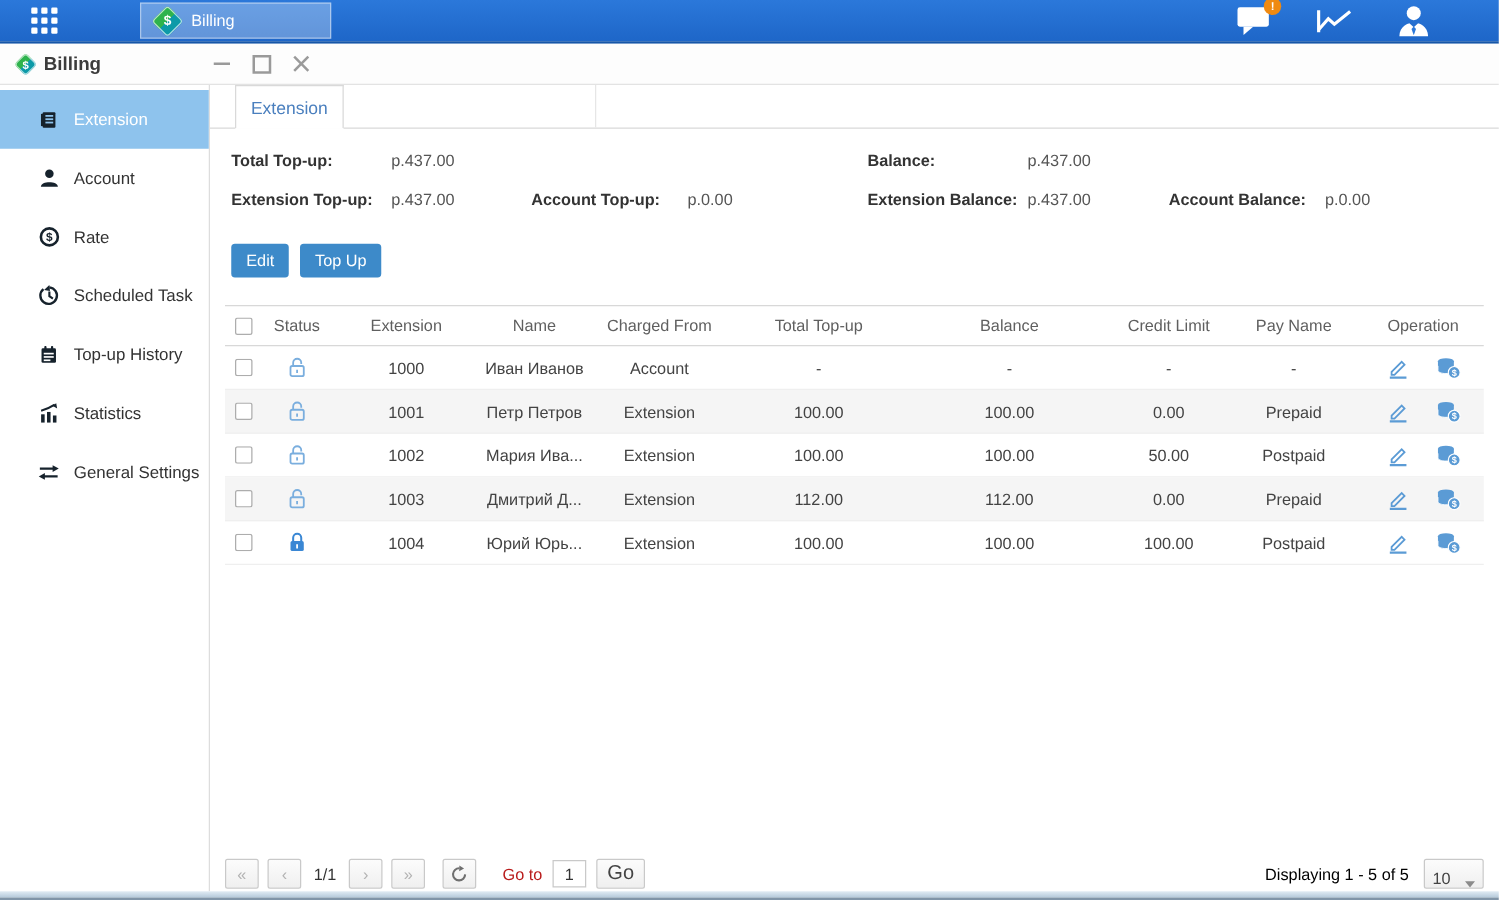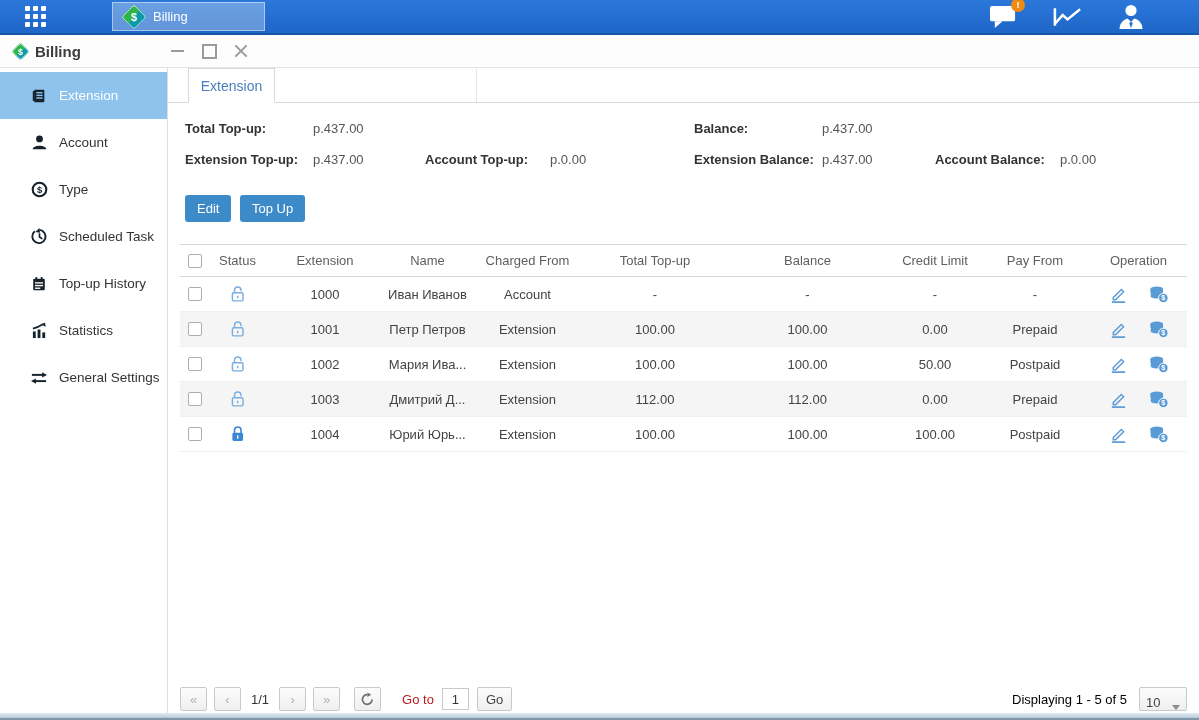--- a/index.html
+++ b/index.html
@@ -88,21 +88,21 @@
 
   
   #pager { position:absolute; left:12px; top:617px; width:1007px; height:28px; display:flex; align-items:center; }
   .pbtn { width:27px; height:24px; background:linear-gradient(#fcfcfc,#efefef); border:1px solid #c9c9c9; border-radius:2px;
     color:#b3b3b3; font-size:13px; display:flex; align-items:center; justify-content:center; margin-right:7px; cursor:pointer; }
   .pinfo { font-size:13px; color:#333; margin:0 10px 0 3px; }
   .ptext { font-size:13px; color:#b91c1c; margin:0 8px 0 14px; }
   .goto-input { width:27px; height:22px; border:1px solid #c9c9c9; font-size:13px; text-align:center; color:#333;
     font-family:"Liberation Sans",sans-serif; margin-right:8px; }
   .go-btn { height:24px; padding:0 8px; background:linear-gradient(#fcfcfc,#efefef); border:1px solid #c9c9c9;
-    border-radius:2px; font-size:13px; color:#444; font-family:"Liberation Sans",sans-serif; cursor:pointer; }
+    border-radius:2px; font-size:16px; color:#444; font-family:"Liberation Sans",sans-serif; cursor:pointer; }
   .pager-right { margin-left:auto; display:flex; align-items:center; gap:12px; }
   .displaying { font-size:13px; color:#000000; }
   .page-size { width:48px; height:24px; background:linear-gradient(#fcfcfc,#efefef); border:1px solid #c9c9c9;
     border-radius:2px; display:flex; align-items:flex-end; padding:0 6px; cursor:pointer; }
   .page-size .v { font-size:13px; color:#444; flex:1; }
   .page-size .tri { width:0; height:0; border-left:4px solid transparent; border-right:4px solid transparent; border-top:5px solid #8b8b8b; }
 
   
   #bottomstrip { position:absolute; left:0; top:713px; width:1199px; height:7px;
     background:linear-gradient(#e2ecf4,#b4c9da); border-bottom:2px solid #8195a8; }
@@ -194,21 +194,21 @@
     <span class="label">Account</span>
   </div>
 
   <div class="side-item">
     <span class="icon">
         <svg width="17" height="17" viewBox="0 0 18 18">
           <circle cx="9" cy="9" r="7.2" fill="none" stroke="currentColor" stroke-width="2.2"></circle>
           <text x="9" y="12.6" text-anchor="middle" font-size="10" font-weight="bold" fill="currentColor" font-family="Liberation Sans, sans-serif">$</text>
         </svg>
       </span>
-    <span class="label">Type</span>
+    <span class="label">Rate</span>
   </div>
 
   <div class="side-item">
     <span class="icon">
         <svg width="17" height="17" viewBox="0 0 18 18">
           <path d="M4 3.5 A7 7 0 1 0 9 2" fill="none" stroke="currentColor" stroke-width="2"></path>
           <path d="M9 0 L9.5 5 L4.5 4.2 z" fill="currentColor"></path>
           <path d="M9 5.5 V9.5 L12 11.5" fill="none" stroke="currentColor" stroke-width="1.8"></path>
         </svg>
       </span>
@@ -284,21 +284,21 @@
       <div class="cell c0">
           <span class="checkbox"></span>
         </div>
     <div class="cell c1">Status</div>
         <div class="cell c2">Extension</div>
         <div class="cell c3">Name</div>
         <div class="cell c4">Charged From</div>
         <div class="cell c5">Total Top-up</div>
         <div class="cell c6">Balance</div>
         <div class="cell c7">Credit Limit</div>
-        <div class="cell c8">Pay From</div>
+        <div class="cell c8">Pay Name</div>
         <div class="cell c9">Operation</div>
       </div>
     <div id="tbody">
   <div class="trow">
     <div class="cell c0">
             <span class="checkbox"></span>
           </div>
     <div class="cell c1">
             <span class="lockhost">
               <svg width="17" height="19" viewBox="0 0 20 22">

